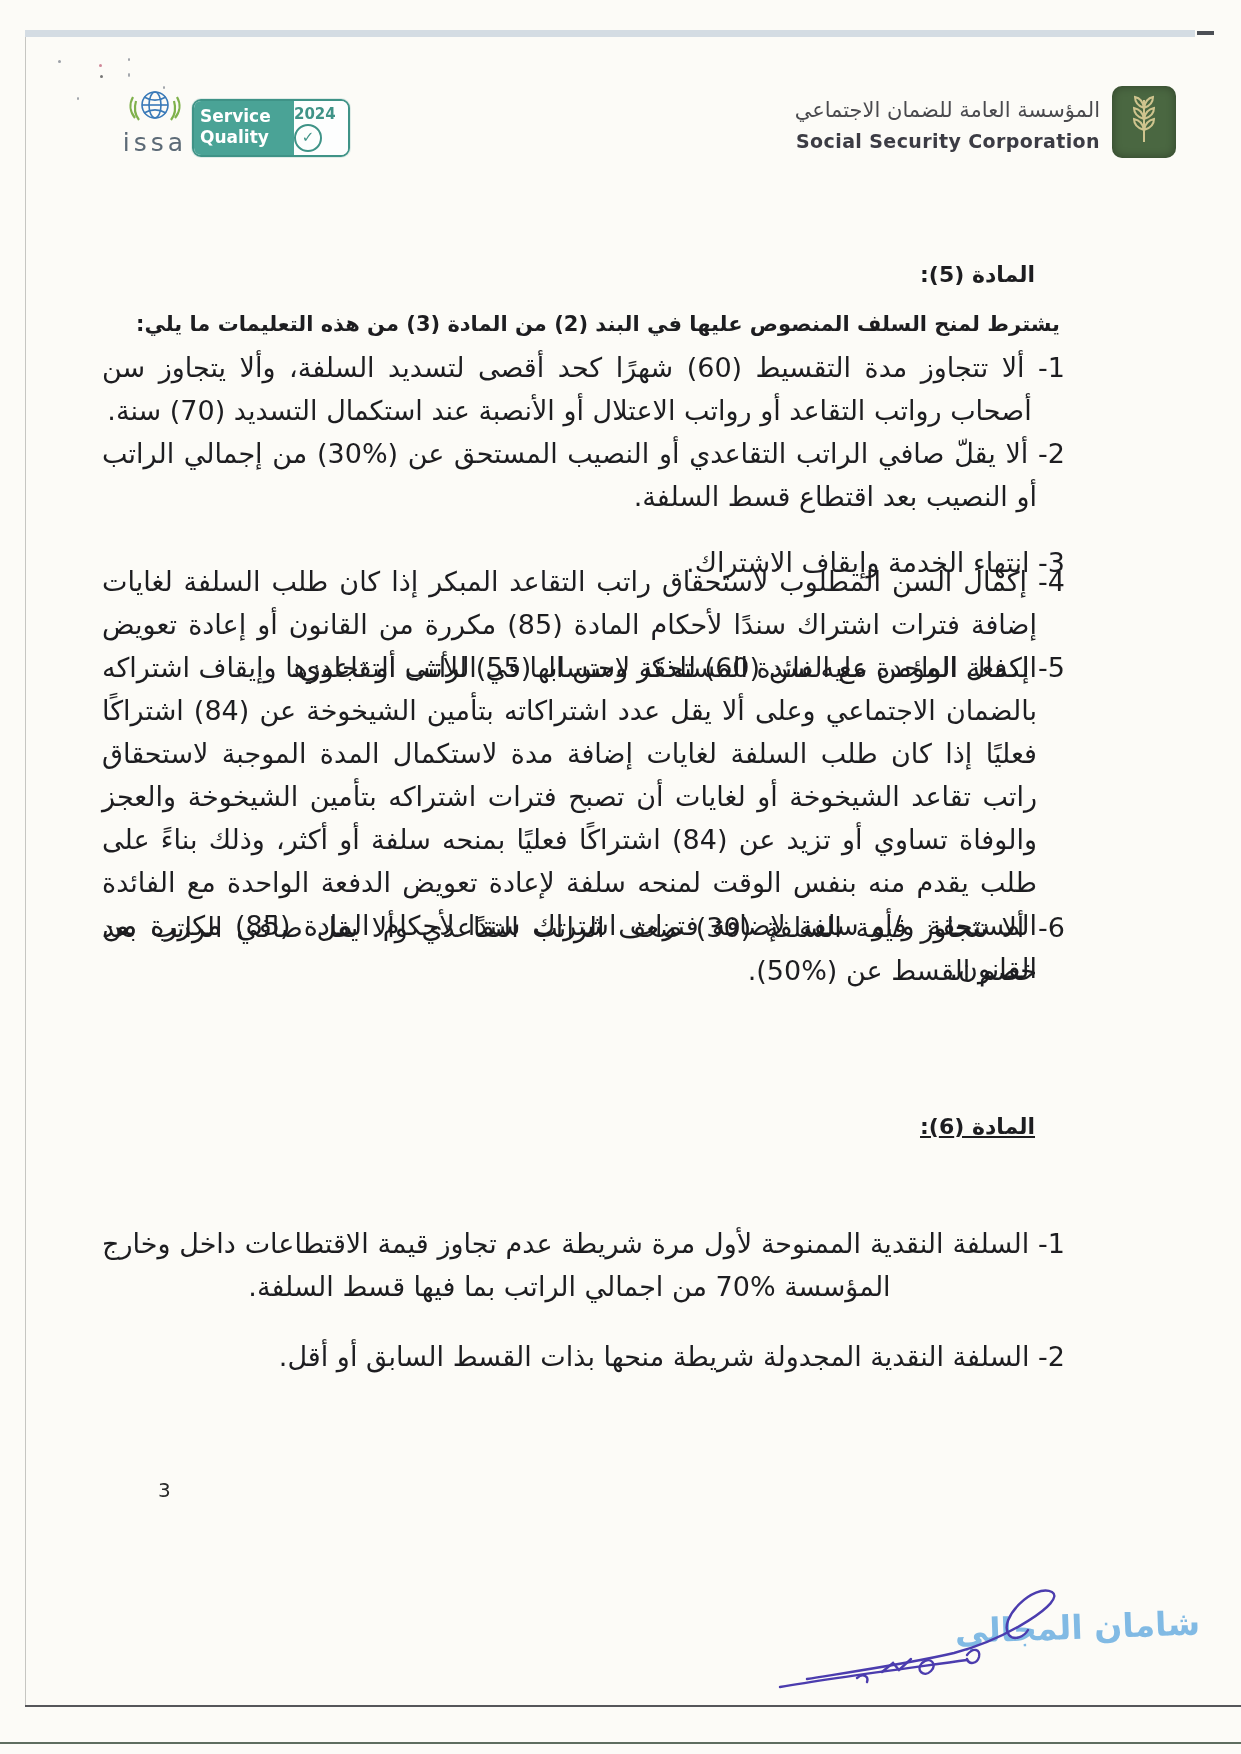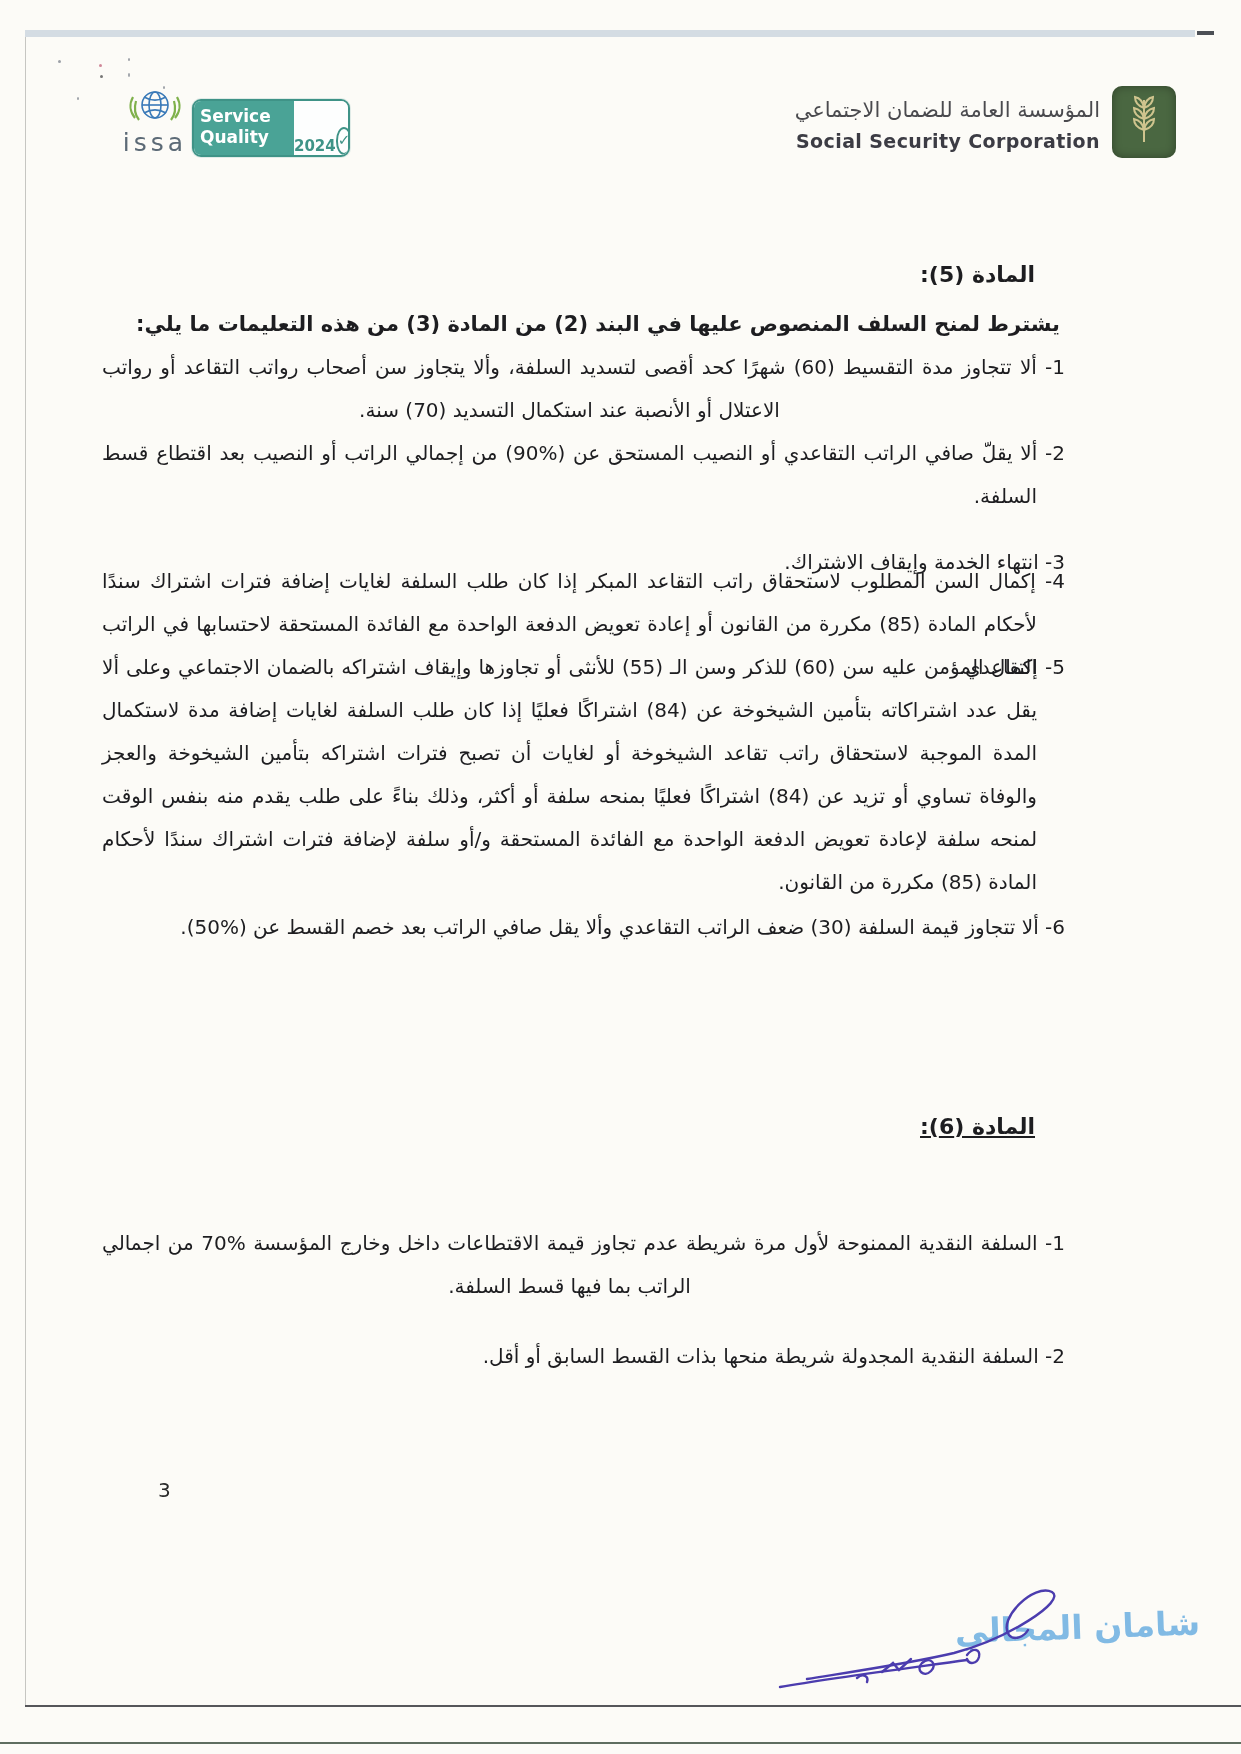--- a/index.html
+++ b/index.html
@@ -16,33 +16,33 @@
   .bottom-line2 { position:absolute; left:0px; top:1742px; width:1241px; height:2px; background:#5f6e60; }
   .speck { position:absolute; border-radius:50%; background:#7c828c; opacity:.75; }
 
   
   .issa-logo { position:absolute; left:112px; top:88px; width:86px; text-align:center; }
   .issa-text { font-size:25px; color:#5c6a76; letter-spacing:4px; line-height:1; margin-top:2px; }
   .sq-badge { position:absolute; left:192px; top:99px; width:154px; height:54px; display:flex;
               border:2px solid #3f9387; border-radius:9px; overflow:hidden; background:#fdfefe;
               box-shadow:0 0 0 1px rgba(70,150,140,.15); }
   .sq-left { background:#4aa396; color:#fff; flex:1; padding:5px 10px 4px 6px; font-weight:bold; font-size:17px; line-height:21px; }
-  .sq-right { width:54px; display:flex; flex-direction:row; align-items:flex-end; background:#fdfefe; }
+  .sq-right { width:54px; display:flex; flex-direction:column; align-items:flex-start; background:#fdfefe; }
   .sq-year { color:#3f9387; font-weight:bold; font-size:15px; margin-top:4px; }
   .sq-check { width:24px; height:24px; border:2px solid #3f9387; border-radius:50%; color:#3f9387;
               text-align:center; line-height:23px; font-size:15px; margin-top:1px; font-weight:bold; }
   .org-block { position:absolute; right:141px; top:98px; text-align:right; }
   .org-ar { font-size:21px; color:#4a4a4e; direction:rtl; }
   .org-en { font-size:19px; font-weight:bold; color:#3c3c44; letter-spacing:.4px; margin-top:8px; }
   .corp-logo { position:absolute; left:1112px; top:86px; width:64px; height:72px; background:#4a6741;
                border-radius:10px; box-shadow:inset 0 0 10px rgba(0,0,0,.35); display:flex; align-items:center; justify-content:center; }
   .h-article { position:absolute; right:206px; font-weight:bold; font-size:22px; direction:rtl; }
   .intro { position:absolute; right:176px; width:935px; direction:rtl; font-size:21px; line-height:43px;
            text-align:justify; padding-right:5px; }
-  .item { position:absolute; right:176px; width:935px; direction:rtl; font-size:20px; line-height:43px;
+  .item { position:absolute; right:176px; width:935px; direction:rtl; font-size:27px; line-height:43px;
           text-align:justify; padding-right:28px; text-indent:-28px; }
   .center-last { text-align-last:center; }
 
   .page-num { position:absolute; left:158px; top:1478px; font-size:20px; color:#2a2a2a; }
 
   
   .stamp-name { position:absolute; left:940px; top:1608px; width:260px; font-size:33px; font-weight:bold;
                 color:#74b3e2; direction:rtl; transform:rotate(-2deg); opacity:.9; text-align:right; }
   .sig-svg { position:absolute; left:762px; top:1575px; }
 </style>
@@ -114,21 +114,21 @@
           <path d="M20 38 C 27 36, 30 32, 30 27 C 25 28, 21 32, 20 38"></path>
         </g>
       </svg>
     </span>
   </div>
 
   <div class="h-article" style="top:262px;">المادة (5):</div>
   <div class="intro" style="top:303px;font-weight:bold;">يشترط لمنح السلف المنصوص عليها في البند (2) من المادة (3) من هذه التعليمات ما يلي:</div>
 
   <div class="item center-last" style="top:346px;">1- ألا تتجاوز مدة التقسيط (60) شهرًا كحد أقصى لتسديد السلفة، وألا يتجاوز سن أصحاب رواتب التقاعد أو رواتب الاعتلال أو الأنصبة عند استكمال التسديد (70) سنة.</div>
-  <div class="item" style="top:432px;">2- ألا يقلّ صافي الراتب التقاعدي أو النصيب المستحق عن (%90) من إجمالي الراتب أو النصيب بعد اقتطاع قسط السلفة.</div>
+  <div class="item" style="top:432px;">2- ألا يقلّ صافي الراتب التقاعدي أو النصيب المستحق عن (%30) من إجمالي الراتب أو النصيب بعد اقتطاع قسط السلفة.</div>
   <div class="item" style="top:541px;">3- انتهاء الخدمة وإيقاف الاشتراك.</div>
   <div class="item" style="top:560px;">4- إكمال السن المطلوب لاستحقاق راتب التقاعد المبكر إذا كان طلب السلفة لغايات إضافة فترات اشتراك سندًا لأحكام المادة (85) مكررة من القانون أو إعادة تعويض الدفعة الواحدة مع الفائدة المستحقة لاحتسابها في الراتب التقاعدي.</div>
   <div class="item" style="top:646px;">5- إكمال المؤمن عليه سن (60) للذكر وسن الـ (55) للأنثى أو تجاوزها وإيقاف اشتراكه بالضمان الاجتماعي  وعلى ألا يقل عدد اشتراكاته بتأمين الشيخوخة عن (84) اشتراكًا فعليًا إذا كان طلب السلفة لغايات إضافة مدة لاستكمال المدة الموجبة لاستحقاق راتب تقاعد الشيخوخة أو لغايات أن تصبح فترات اشتراكه بتأمين الشيخوخة والعجز والوفاة تساوي أو تزيد عن (84) اشتراكًا فعليًا بمنحه سلفة أو أكثر، وذلك بناءً على طلب يقدم منه بنفس الوقت لمنحه سلفة لإعادة تعويض الدفعة الواحدة مع الفائدة المستحقة و/أو سلفة لإضافة فترات اشتراك سندًا لأحكام المادة (85) مكررة من القانون.</div>
   <div class="item" style="top:906px;">6- ألا تتجاوز قيمة السلفة (30) ضعف الراتب التقاعدي وألا يقل صافي الراتب بعد خصم القسط عن (%50).</div>
 
   <div class="h-article" style="top:1114px;text-decoration:underline;">المادة (6):</div>
 
   <div class="item center-last" style="top:1222px;">1- السلفة النقدية الممنوحة لأول مرة شريطة عدم تجاوز قيمة الاقتطاعات داخل وخارج المؤسسة %70 من اجمالي الراتب بما فيها قسط السلفة.</div>
   <div class="item" style="top:1335px;">2- السلفة النقدية المجدولة شريطة منحها بذات القسط السابق أو أقل.</div>
 

